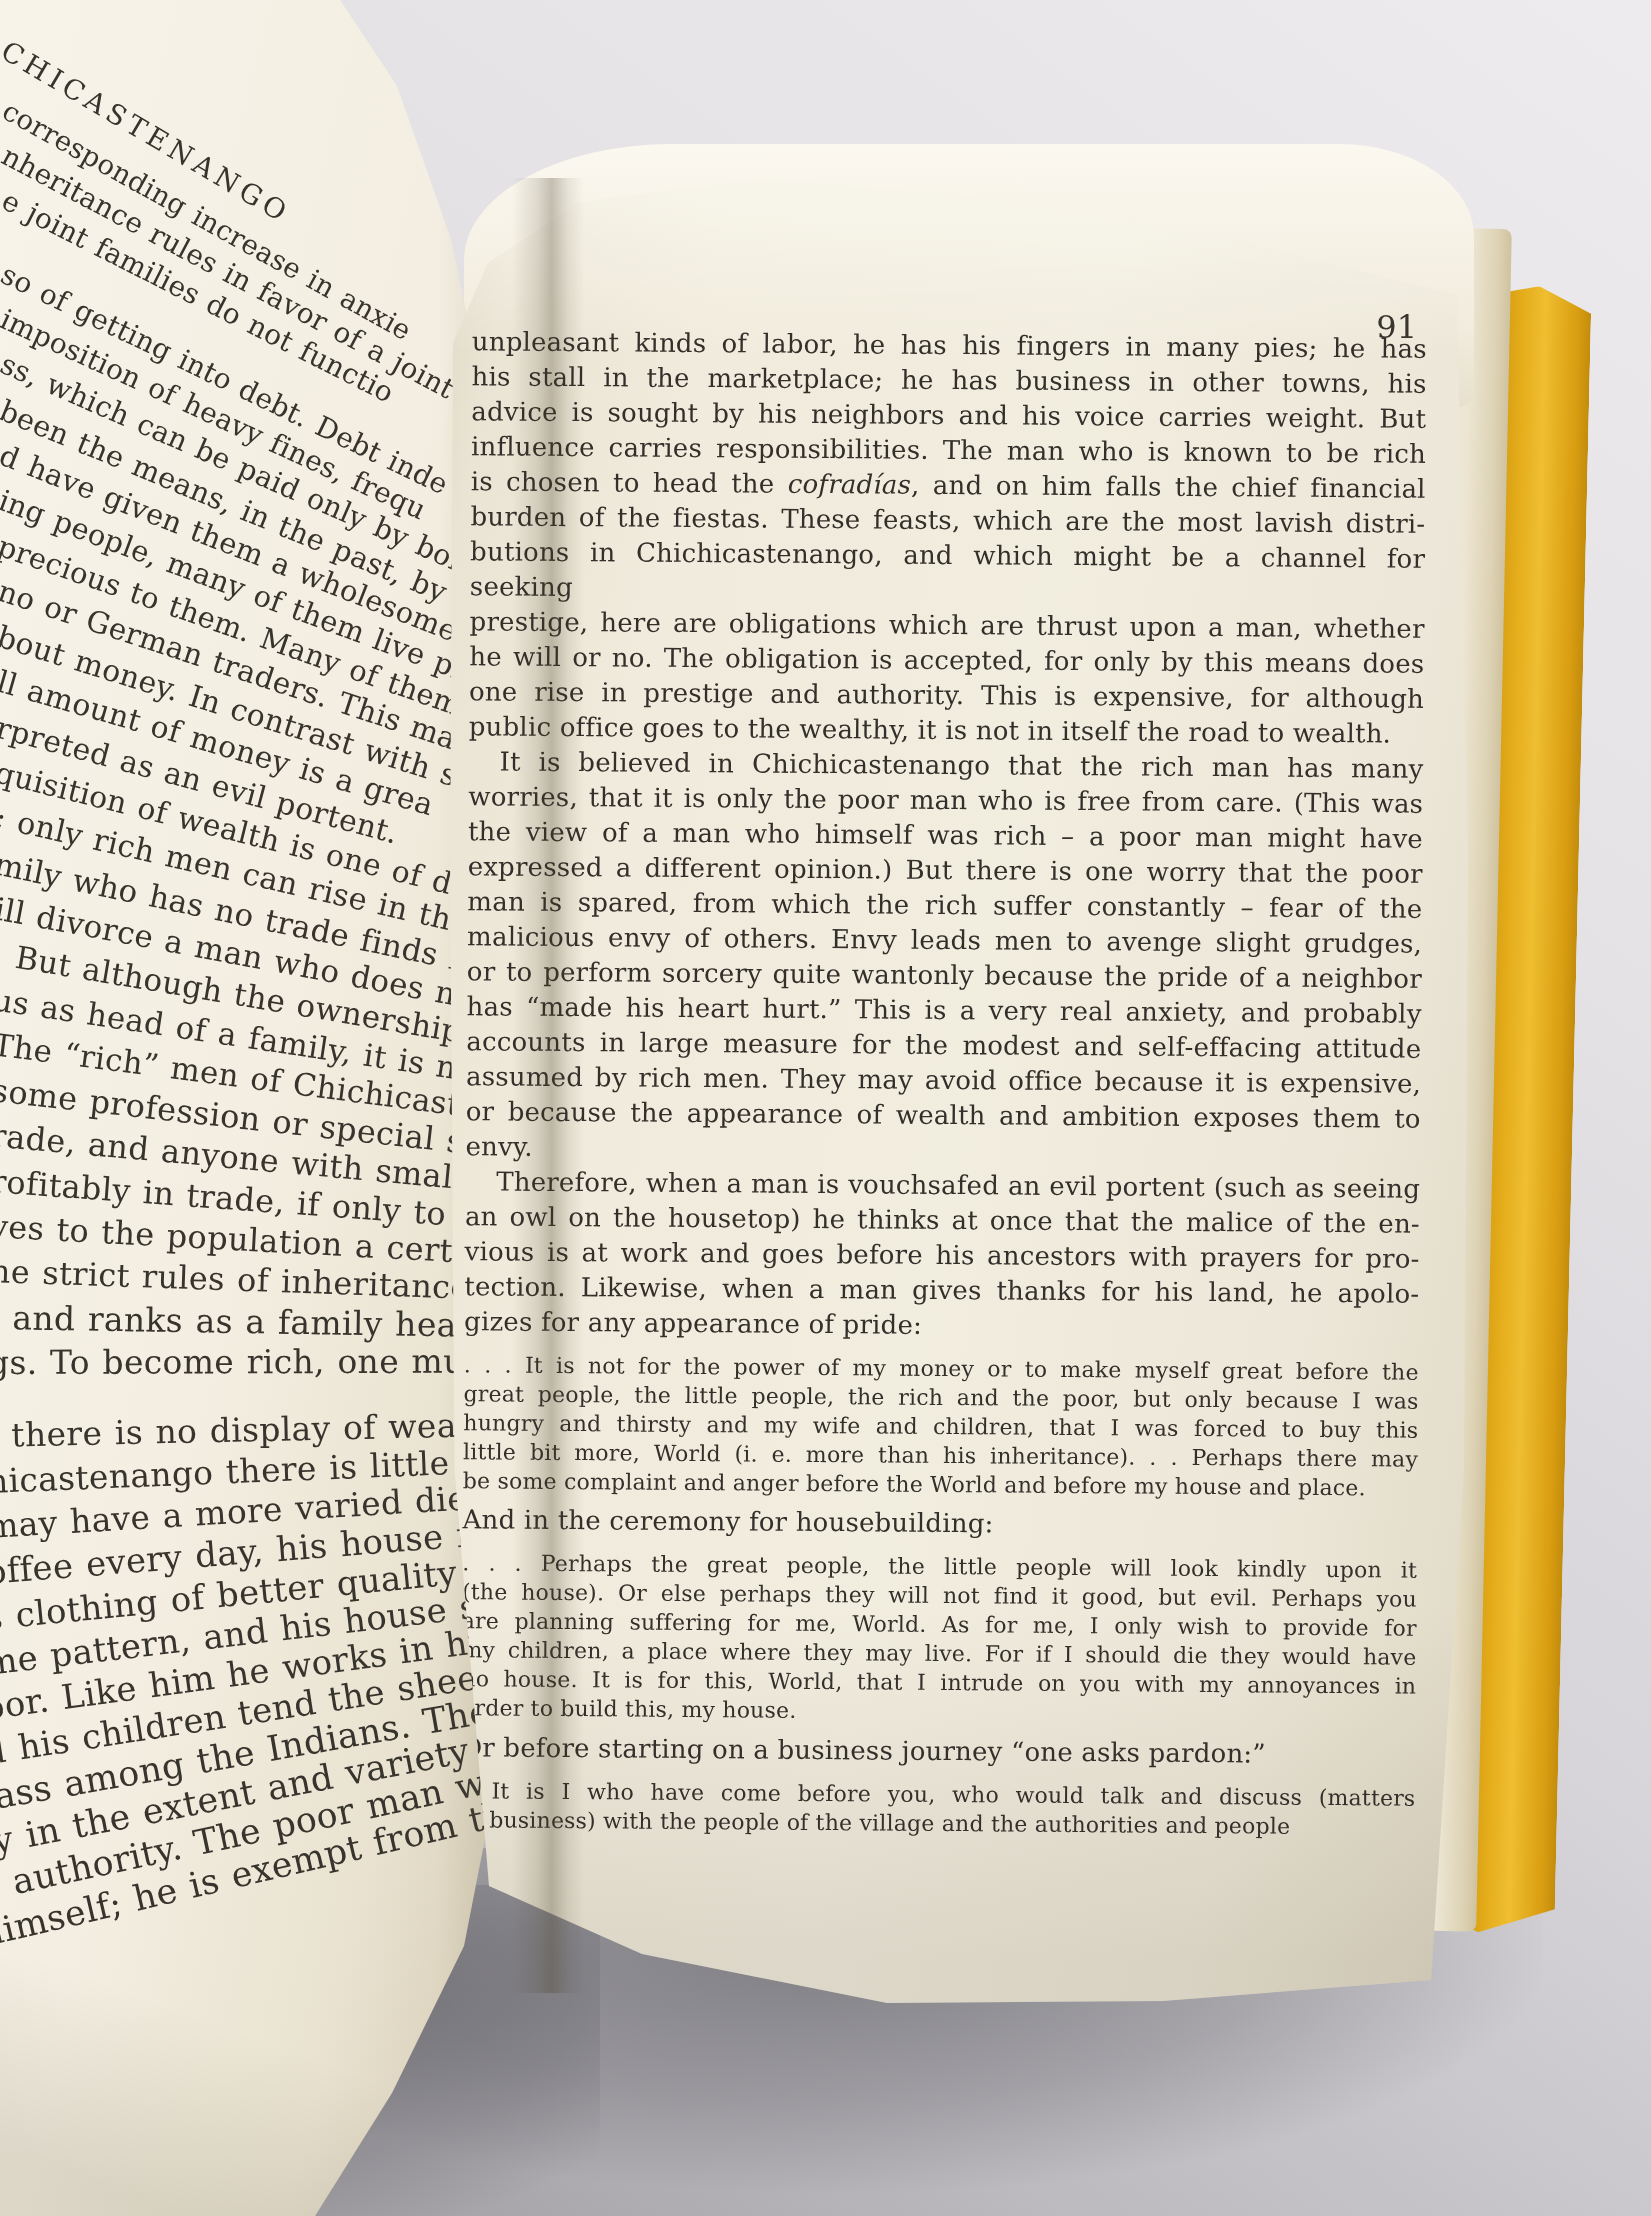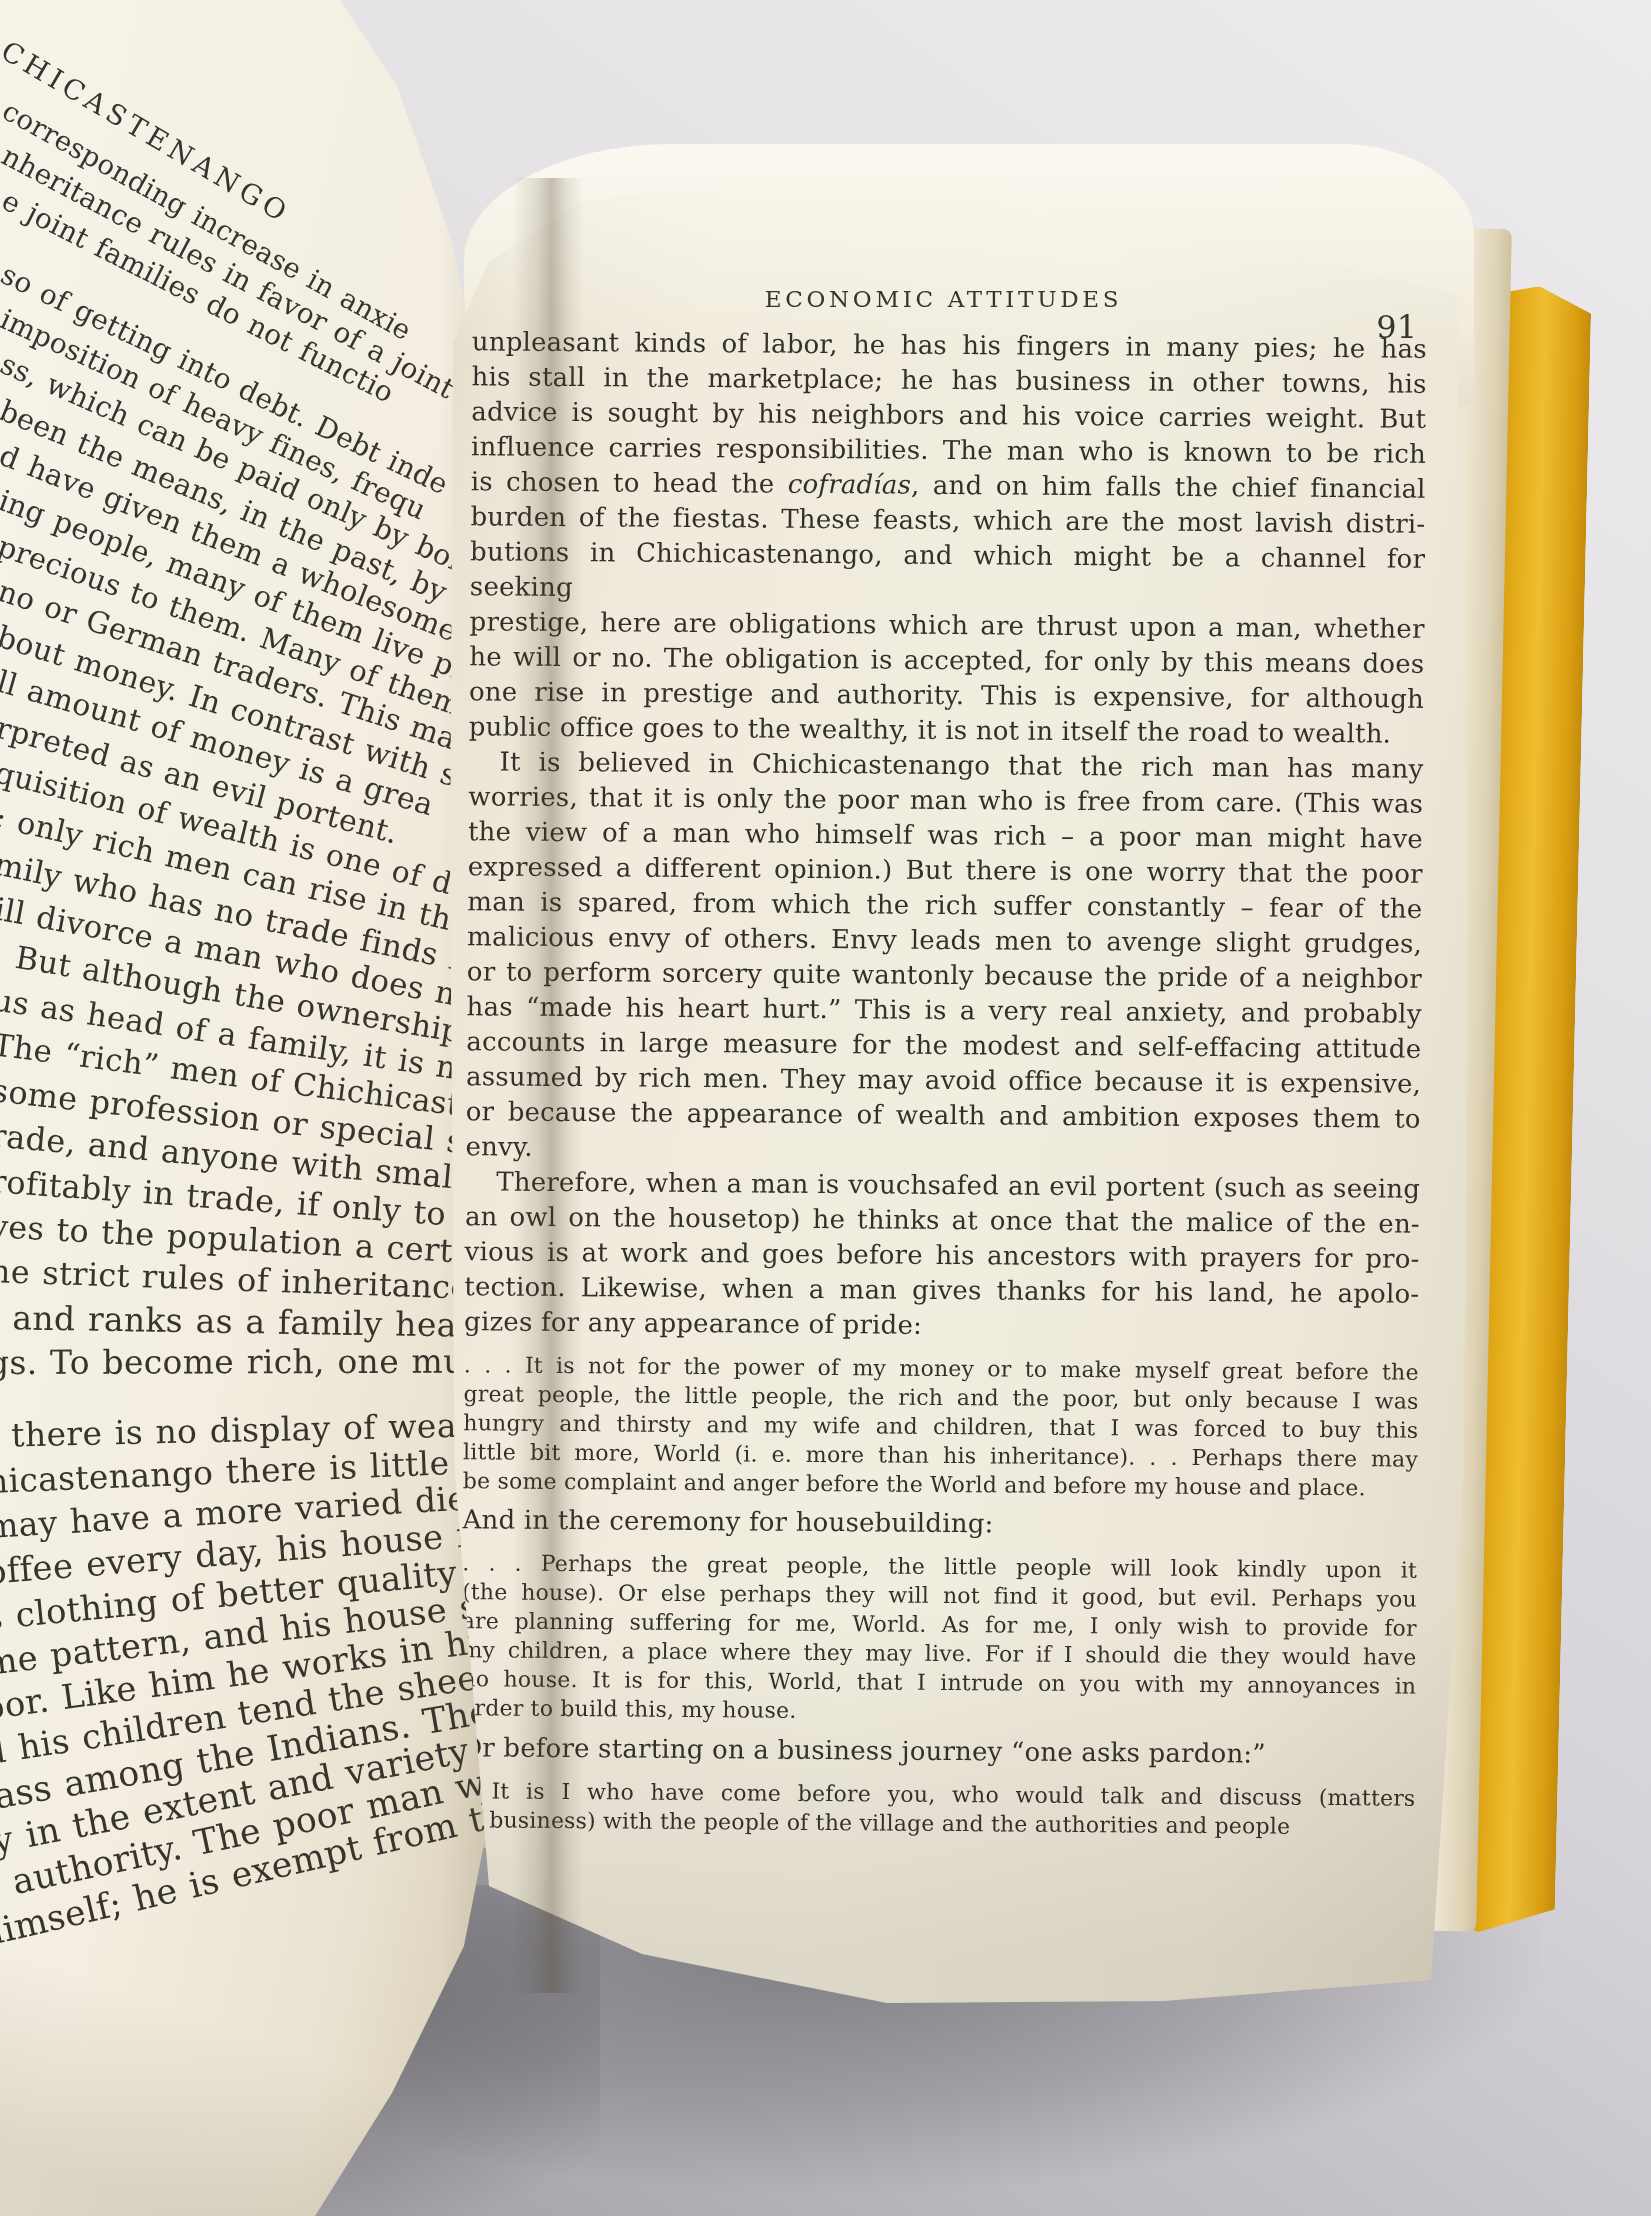--- a/index.html
+++ b/index.html
@@ -112,21 +112,20 @@
         <div class="lp-line" style="left: -17px; top: 1779px; font-size: 35px; transform: rotate(-9.88deg);">lass among the Indians. The infl</div>
         <div class="lp-line" style="left: -18px; top: 1824px; font-size: 35px; transform: rotate(-10.96deg);">ly in the extent and variety of</div>
         <div class="lp-line" style="left: -18.4px; top: 1869px; font-size: 35px; transform: rotate(-12.04deg);">s authority. The poor man wor</div>
         <div class="lp-line" style="left: -19px; top: 1915px; font-size: 35px; transform: rotate(-13.12deg);">himself; he is exempt from the</div>
       </div>
     <div class="left-page-shade"></div>
     <div class="left-page-bottom-shade"></div>
   </div>
 
   <div class="right-page">
-    <div class="rp-head">ECONOMIC ATTITUDES</div>
     <div class="rp-folio">91</div>
     <div class="rp-paras">
         <div class="para body">
           <div class="rline">unpleasant kinds of labor, he has his fingers in many pies; he has</div>
           <div class="rline">his stall in the marketplace; he has business in other towns, his</div>
           <div class="rline">advice is sought by his neighbors and his voice carries weight. But</div>
           <div class="rline">influence carries responsibilities. The man who is known to be rich</div>
           <div class="rline">is chosen to head the <i>cofradías</i>, and on him falls the chief financial</div>
           <div class="rline">burden of the fiestas. These feasts, which are the most lavish distri-</div>
           <div class="rline">butions in Chichicastenango, and which might be a channel for seeking</div>

